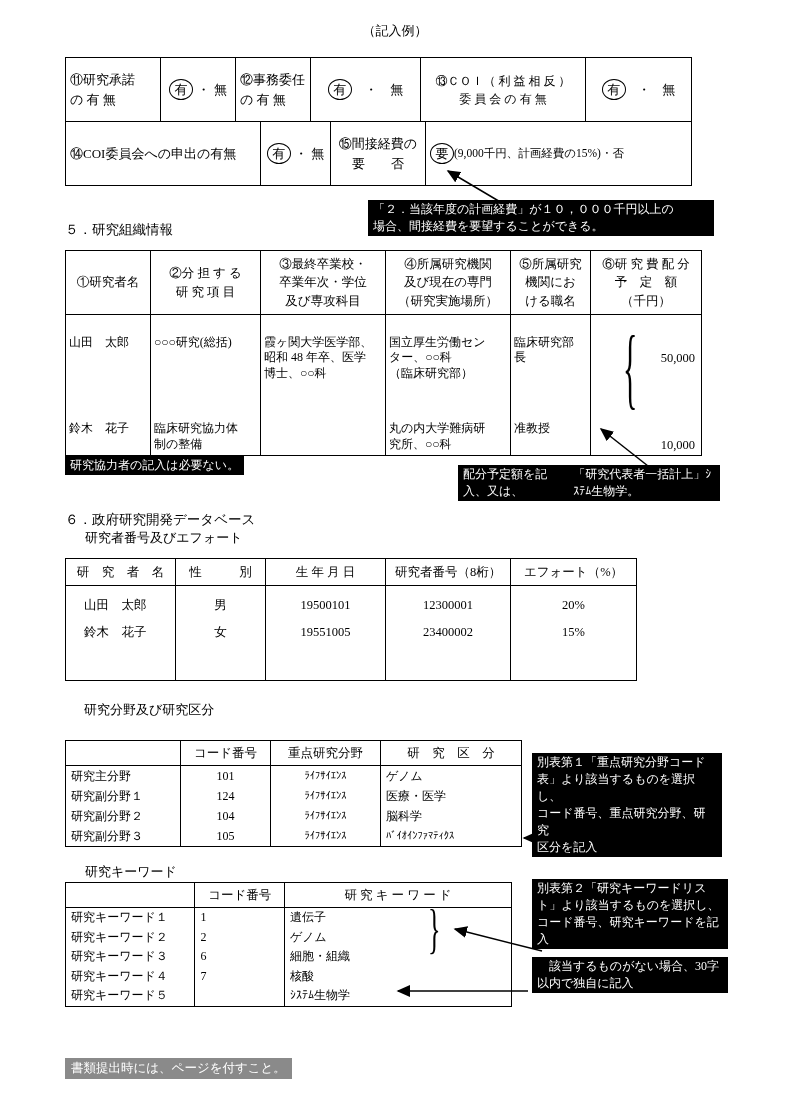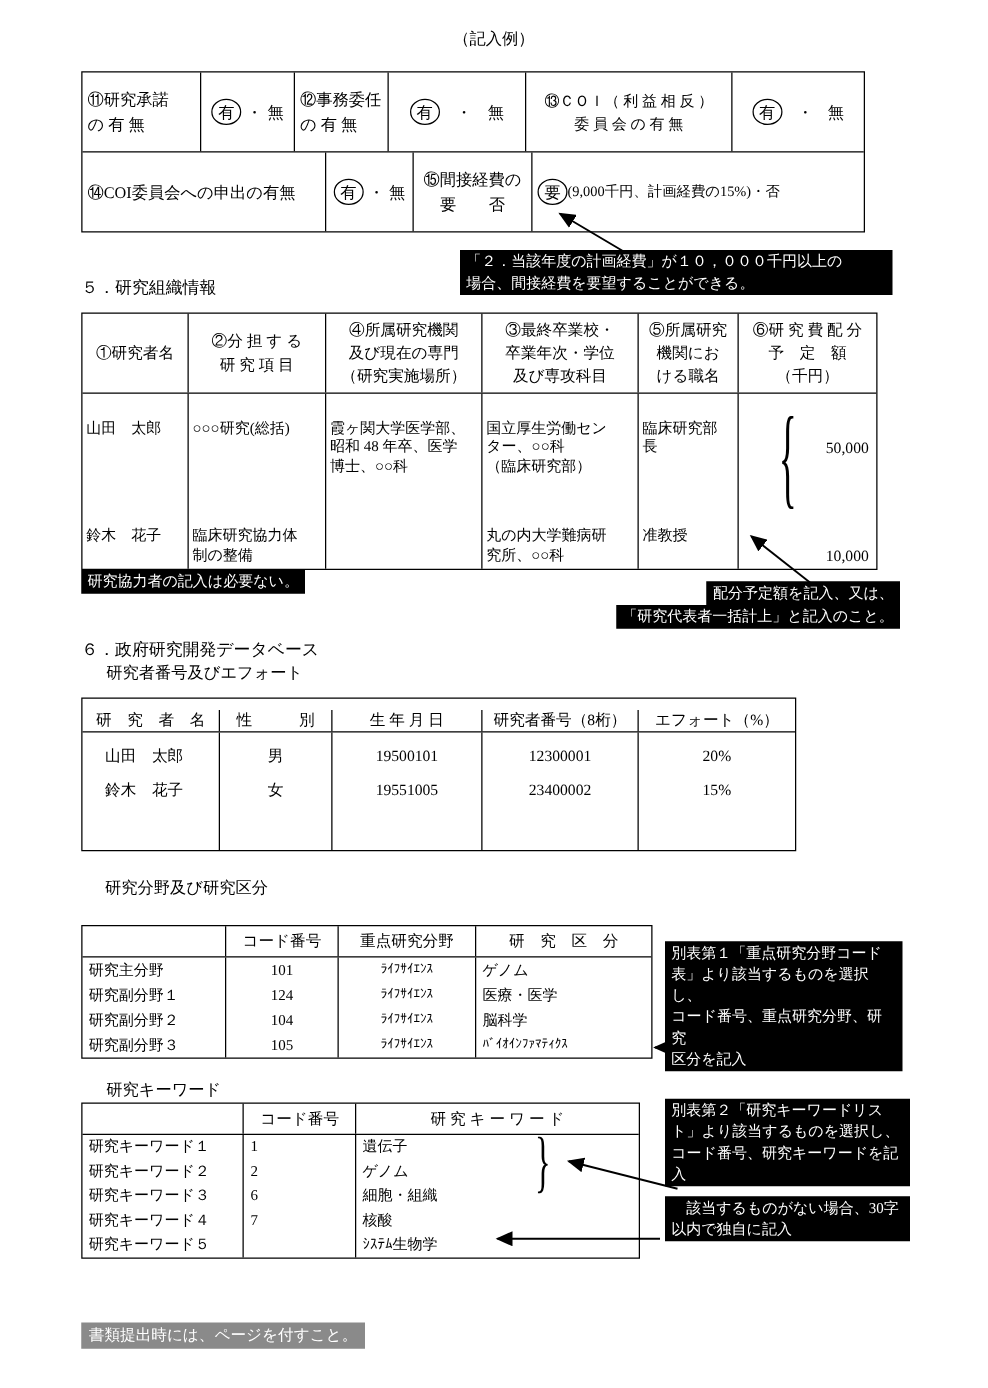--- a/index.html
+++ b/index.html
@@ -89,26 +89,26 @@
   <div class="abs blacknote" style="left:368px;top:200px;width:346px;">「２．当該年度の計画経費」が１０，０００千円以上の
 場合、間接経費を要望することができる。</div>
 
   <div class="abs" style="left:65px;top:221px;font-size:13.5px;">５．研究組織情報</div>
 
   <div class="abs tbl" style="left:65px;top:250px;width:637px;">
     <div class="trow sep" style="height:64px;">
       <div class="cell hcell" style="width:85px;">①研究者名</div>
       <div class="cell hcell" style="width:110px;">②分 担 す る
 研 究 項 目</div>
+      <div class="cell hcell" style="width:125px;">③最終卒業校・
+卒業年次・学位
+及び専攻科目</div>
       <div class="cell hcell" style="width:125px;">④所属研究機関
 及び現在の専門
 （研究実施場所）</div>
-      <div class="cell hcell" style="width:125px;">③最終卒業校・
-卒業年次・学位
-及び専攻科目</div>
       <div class="cell hcell" style="width:80px;">⑤所属研究
 機関にお
 ける職名</div>
       <div class="cell hcell" style="width:110px;">⑥研 究 費 配 分
 予　定　額
 （千円）</div>
     </div>
     <div class="trow" style="height:140px;">
       <div class="cell bodycell" style="width:85px;">
         <div class="r1block">山田　太郎</div>
@@ -139,30 +139,30 @@
       <div class="cell bodycell" style="width:110px;">
         <span class="bracechar" style="left:32px;top:8px;">{</span>
         <div class="r1block amount">50,000</div>
         <div class="amount">10,000</div>
       </div>
     </div>
   </div>
 
   <div class="abs blacknote" style="left:65px;top:456px;">研究協力者の記入は必要ない。</div>
 
-  <div class="abs" style="left:458px;top:465px;width:262px;display:flex;flex-direction:column;align-items:flex-end;">
+  <div class="abs" style="left:458px;top:465px;width:262px;display:flex;flex-direction:row;align-items:flex-end;">
     <span class="blacknote">配分予定額を記入、又は、</span>
-    <span class="blacknote">「研究代表者一括計上」と記入のこと。</span>
+    <span class="blacknote">「研究代表者一括計上」ｼｽﾃﾑ生物学。</span>
   </div>
 
   <div class="abs" style="left:65px;top:511px;font-size:13.5px;">６．政府研究開発データベース</div>
   <div class="abs" style="left:85px;top:529px;font-size:13px;">研究者番号及びエフォート</div>
 
   <div class="abs tbl" style="left:65px;top:558px;width:572px;">
-    <div class="trow sep" style="height:27px;align-items:flex-end;">
+    <div class="trow sep" style="height:27px;">
       <div class="cell dbh" style="width:110px;">研　究　者　名</div>
       <div class="cell dbh" style="width:90px;">性　　　別</div>
       <div class="cell dbh" style="width:120px;">生 年 月 日</div>
       <div class="cell dbh" style="width:125px;">研究者番号（8桁）</div>
       <div class="cell dbh" style="width:125px;">エフォート（%）</div>
     </div>
     <div class="trow" style="height:94px;">
       <div class="cell dbcol left" style="width:110px;padding-top:6px;">
         <div>山田　太郎</div>
         <div>鈴木　花子</div>

